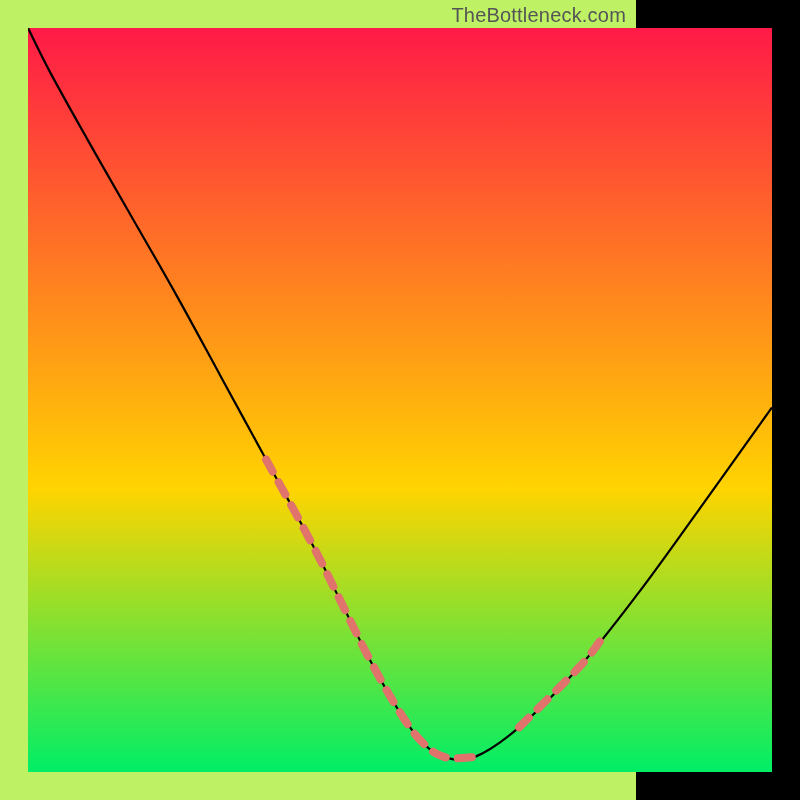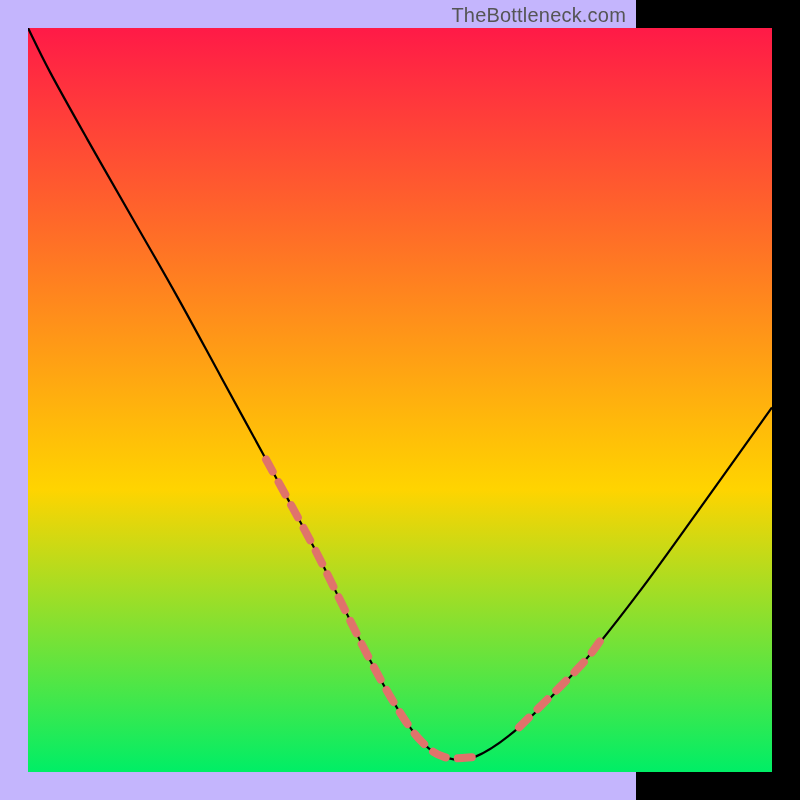--- a/index.html
+++ b/index.html
@@ -8,21 +8,21 @@
     width: 800px;
     height: 800px;
     overflow: hidden;
     background: #000;
     font-family: Arial, Helvetica, sans-serif;
   }
   .frame {
     position: relative;
     width: 636px;
     height: 800px;
-    background: #c4b5fd;
+    background: #bef264;
   }
   .watermark {
     position: absolute;
     top: 4px;
     right: 10px;
     color: #555;
     font-size: 20px;
     font-weight: 500;
     letter-spacing: 0.2px;
     z-index: 10;

